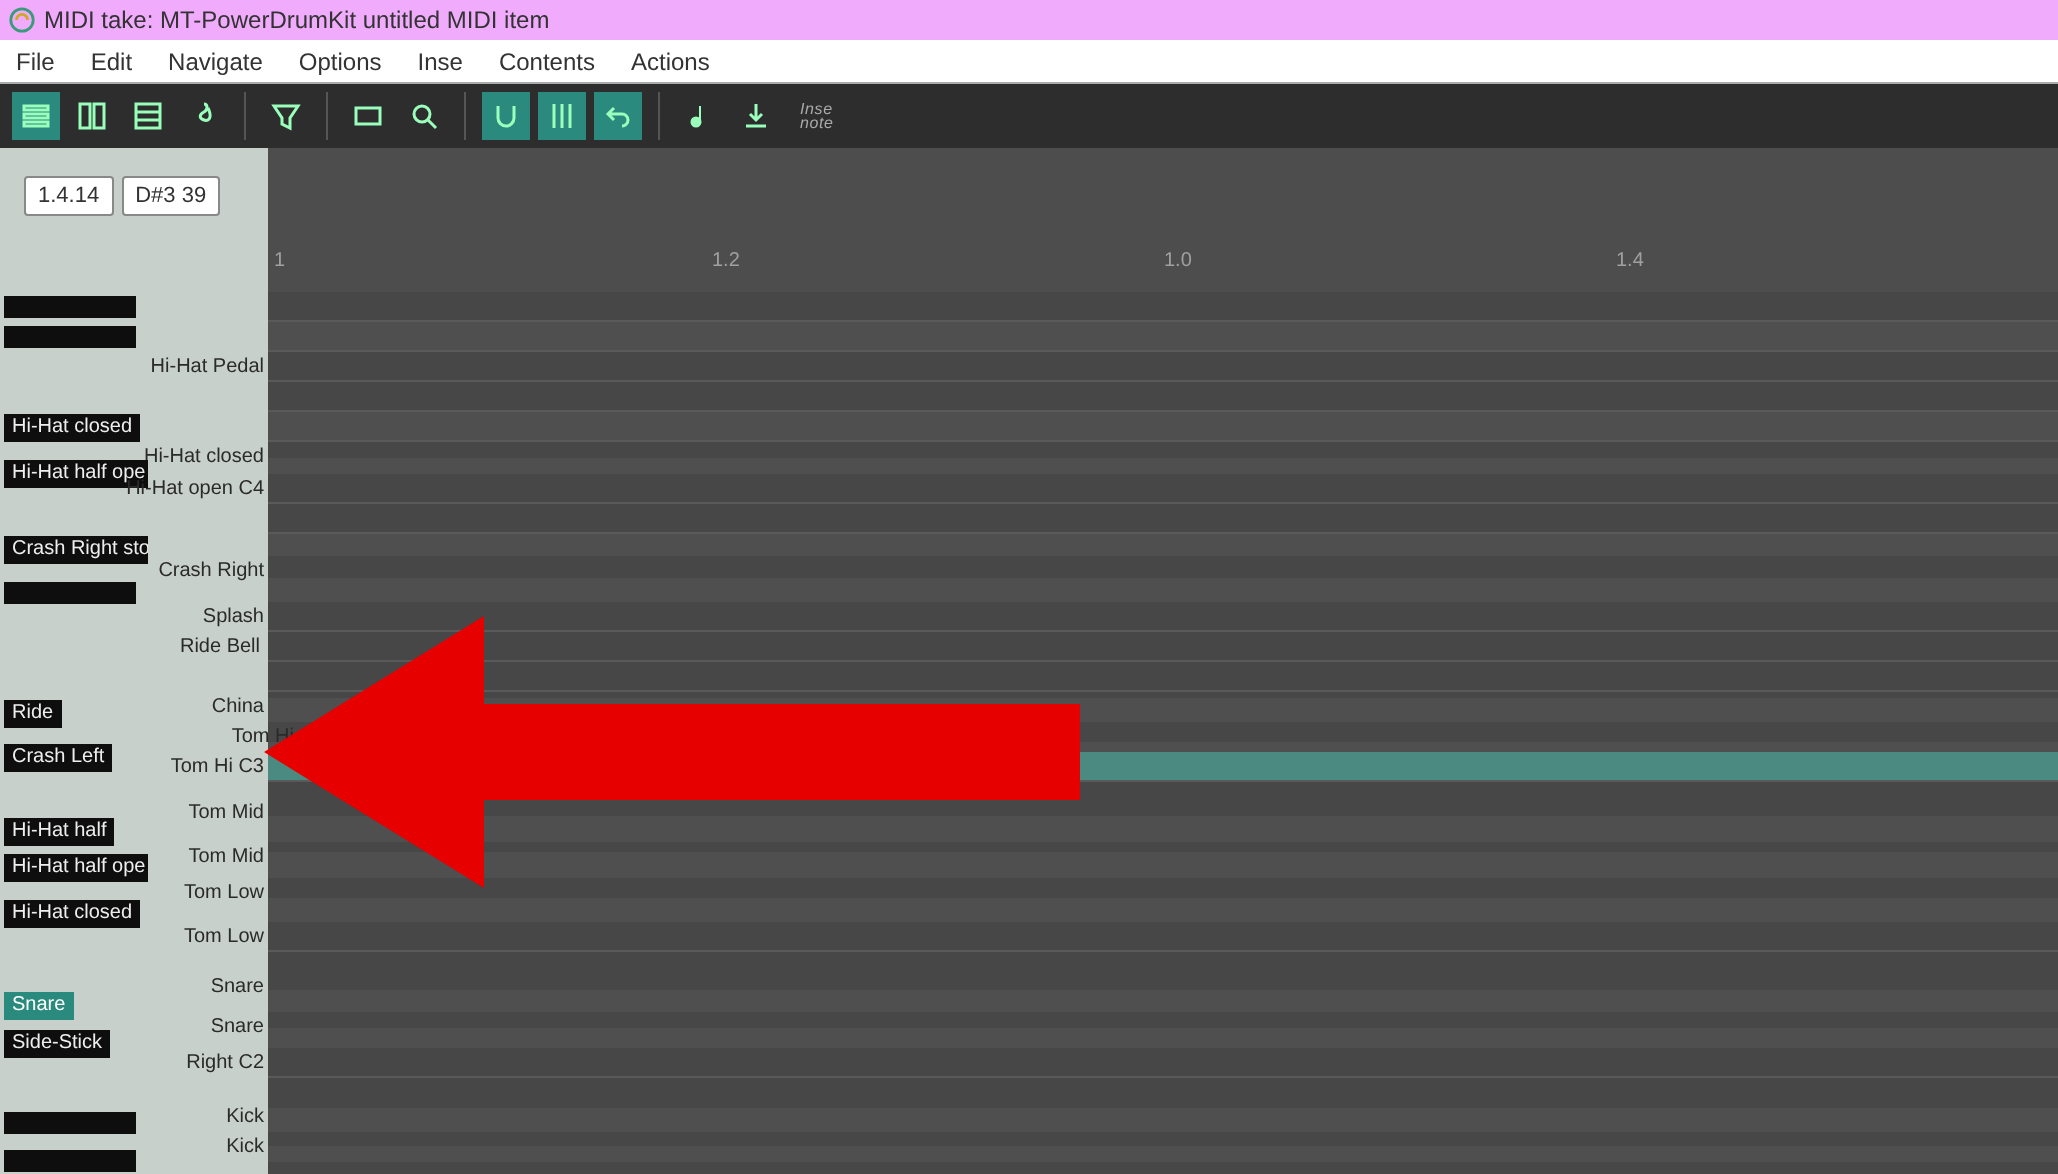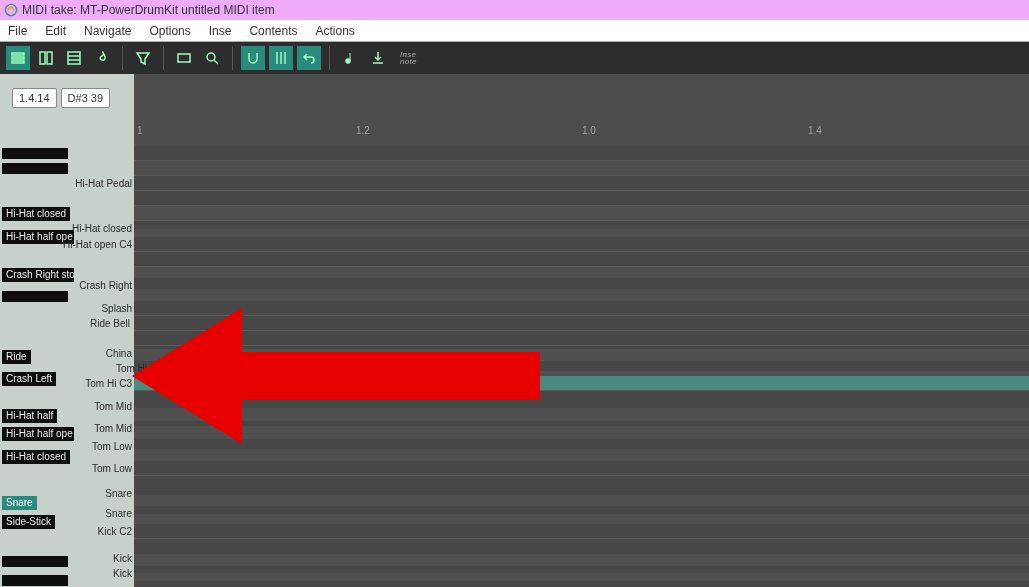--- a/index.html
+++ b/index.html
@@ -460,21 +460,21 @@
     <div class="note-row" style="top: 349px; width: 134px;">
       <div class="left-tag teal">Snare</div>
     </div>
     <div class="note-row" style="top: 360px; width: 134px;">
       <div class="right-label">Snare</div>
     </div>
     <div class="note-row" style="top: 368px; width: 134px;">
       <div class="left-tag">Side-Stick</div>
     </div>
     <div class="note-row" style="top: 378px; width: 134px;">
-      <div class="right-label">Kick   C2</div>
+      <div class="right-label">Right   C2</div>
     </div>
     <div class="note-row" style="top: 393px; width: 134px;"></div>
     <div class="note-row" style="top: 405px; width: 134px;">
       <div class="right-label">Kick</div>
     </div>
     <div class="note-row" style="top: 408px; width: 134px;">
       <div class="left-tag empty"></div>
     </div>
     <div class="note-row" style="top: 420px; width: 134px;">
       <div class="right-label">Kick</div>

